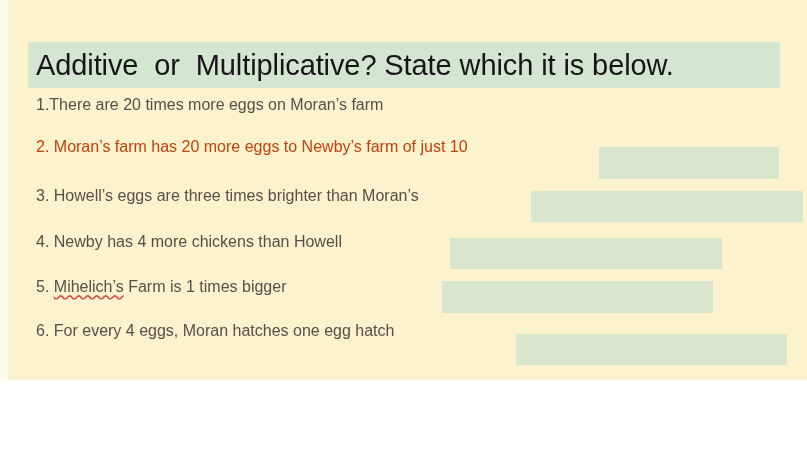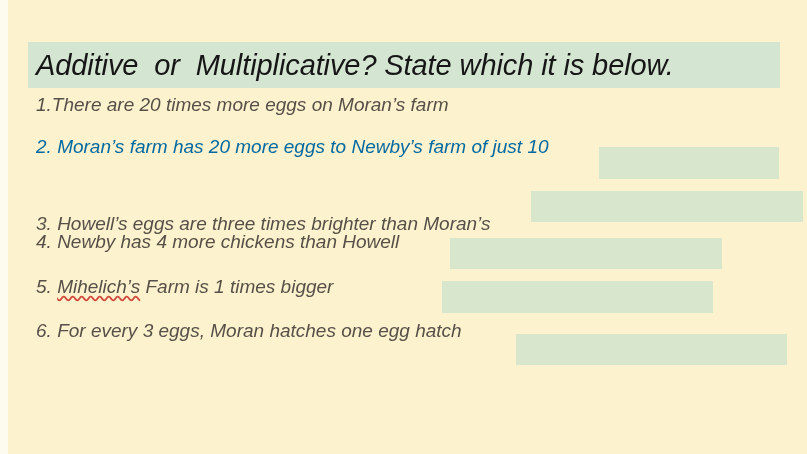--- a/index.html
+++ b/index.html
@@ -10,24 +10,23 @@
   body {
     width: 807px;
     height: 454px;
     overflow: hidden;
     font-family: "Liberation Sans", sans-serif;
   }
 
   #slide {
     position: relative;
     width: 807px;
-    height: 454px;
+    height: 380px;
     background: #fdf2ce;
     overflow: hidden;
-    font-style: italic;
   }
 
   
   #left-margin-strip {
     position: absolute;
     left: 0;
     top: 0;
     width: 8px;
     height: 454px;
     background: #fdfbf0;
@@ -59,21 +58,21 @@
 
   
   .answer-box {
     position: absolute;
     background: #d7e6cd;
   }
 
   
   .q-line {
     position: absolute;
-    font-size: 19px;
+    font-size: 16px;
     line-height: 22px;
     color: #565048;
     white-space: pre;
   }
   .q-line .misspelled {
     
     text-decoration: underline;
     text-decoration-color: #d24a3d;
     text-decoration-style: wavy;
     text-decoration-skip-ink: none;
@@ -93,20 +92,20 @@
       <div class="answer-box" style="left: 450px; top: 238px; width: 272px; height: 31px; background: rgb(215, 230, 205);"></div>
       <div class="answer-box" style="left: 442px; top: 281px; width: 271px; height: 32px; background: rgb(215, 230, 205);"></div>
       <div class="answer-box" style="left: 516px; top: 334px; width: 271px; height: 31px; background: rgb(215, 230, 205);"></div>
     </div>
 
   <div id="title-banner" style="background: rgb(212, 229, 209);"></div>
   <div id="title-text" style="color: rgb(22, 22, 22);">Additive  or  Multiplicative? State which it is below.</div>
 
   <div id="question-list">
       <div class="q-line" style="left: 36px; top: 94px; color: rgb(86, 80, 72);"><span>1.</span><span>There are 20 times more eggs on Moran’s farm</span></div>
-      <div class="q-line" style="left: 36px; top: 136px; color: #0369a1;"><span>2. </span><span>Moran’s farm has 20 more eggs to Newby’s farm of just 10</span></div>
-      <div class="q-line" style="left: 36px; top: 185px; color: rgb(86, 80, 72); margin-top: 28px;"><span>3. </span><span>Howell’s eggs are three times brighter than Moran’s</span></div>
+      <div class="q-line" style="left: 36px; top: 136px; color: #c2410c;"><span>2. </span><span>Moran’s farm has 20 more eggs to Newby’s farm of just 10</span></div>
+      <div class="q-line" style="left: 36px; top: 185px; color: rgb(86, 80, 72);"><span>3. </span><span>Howell’s eggs are three times brighter than Moran’s</span></div>
       <div class="q-line" style="left: 36px; top: 231px; color: rgb(86, 80, 72);"><span>4. </span><span>Newby has 4 more chickens than Howell</span></div>
       <div class="q-line" style="left: 36px; top: 276px; color: rgb(86, 80, 72);"><span>5. </span><span class="misspelled" style="text-decoration-color: rgb(210, 74, 61);">Mihelich’s</span><span> Farm is 1 times bigger</span></div>
-      <div class="q-line" style="left: 36px; top: 320px; color: rgb(86, 80, 72);"><span>6. </span><span>For every 3 eggs, Moran hatches one egg hatch</span></div>
+      <div class="q-line" style="left: 36px; top: 320px; color: rgb(86, 80, 72);"><span>6. </span><span>For every 4 eggs, Moran hatches one egg hatch</span></div>
     </div>
 
 </div>
 
 </body></html>

